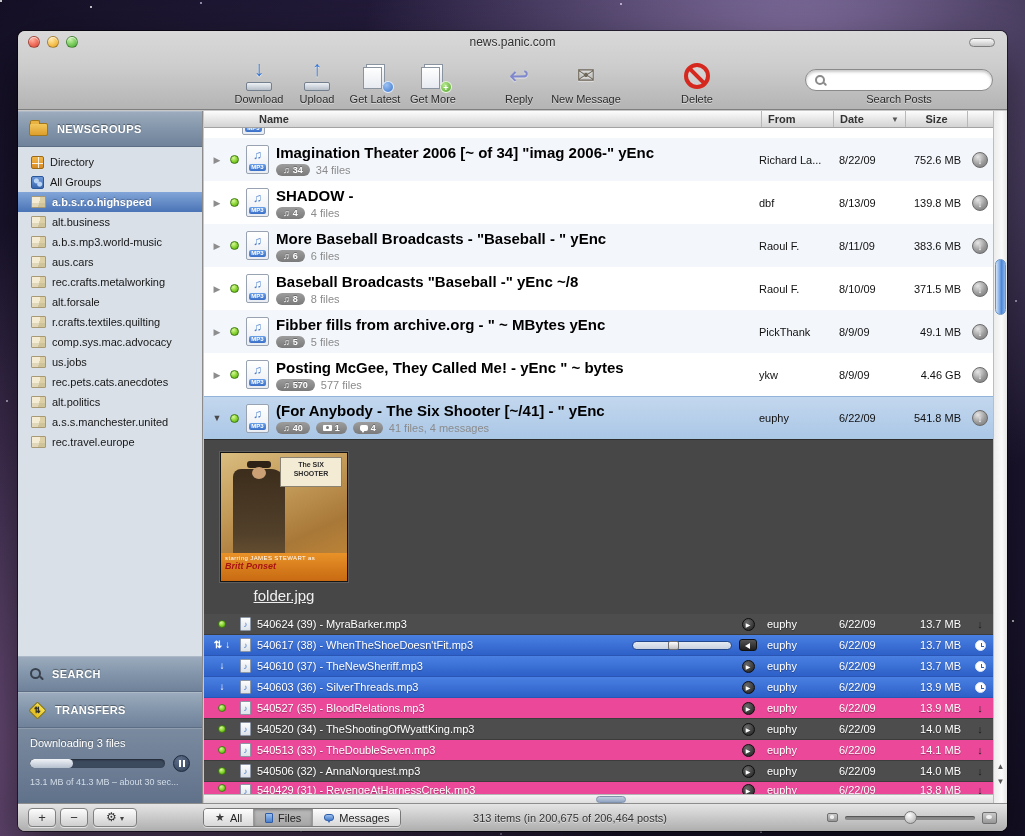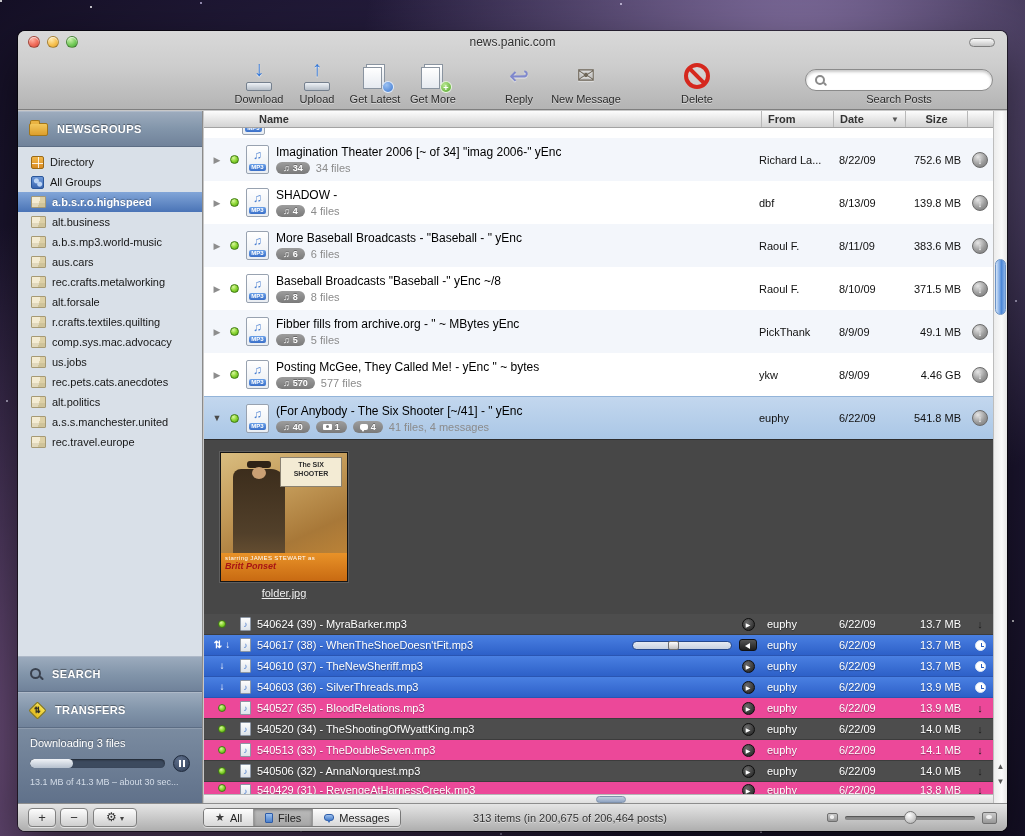--- a/index.html
+++ b/index.html
@@ -151,21 +151,21 @@
   .gdot { width:9px; height:9px; border-radius:50%; flex:none;
     background:radial-gradient(circle at 35% 28%, #d9f79e, #8cd633 50%, #4d9d14);
     border:1px solid #3f7c10; }
   .mp3icon { position:relative; width:23px; height:29px; flex:none; border-radius:2px;
     background:linear-gradient(#ffffff,#e9edf2); border:1px solid #98a2b0; text-align:center; }
   .mp3icon .note { color:#4a7fd0; font-size:12px; line-height:18px; }
   .mp3icon::after { content:attr(data-label); position:absolute; left:2px; right:2px; bottom:2px;
     border-radius:2px; background:linear-gradient(#6aa0e8,#3a6fc8); color:#fff;
     font-size:6px; font-weight:bold; padding:1px 0; line-height:5px; }
   .ptext { min-width:0; }
-  .ptitle { font-size:12px; font-weight:normal; color:#000; white-space:nowrap; overflow:hidden; }
+  .ptitle { font-size:15px; font-weight:bold; color:#000; white-space:nowrap; overflow:hidden; }
   .psub { display:flex; align-items:center; gap:6px; margin-top:3px; }
   .pill { display:inline-flex; align-items:center; gap:3px; padding:1px 7px; border-radius:9px;
     background:linear-gradient(#9d9d9d,#7a7a7a); color:#fff; font-size:9px; font-weight:bold;
     text-shadow:0 -1px 0 rgba(0,0,0,.3); }
   .pillnote { font-size:9px; }
   .cam-ico { width:9px; height:6px; background:#fff; border-radius:1px; position:relative; display:inline-block; }
   .cam-ico::after { content:""; position:absolute; left:3px; top:1px; width:3px; height:3px;
     border-radius:50%; background:#7a7a7a; }
   .msg-ico { width:8px; height:6px; background:#fff; border-radius:2px; position:relative; display:inline-block; }
   .msg-ico::after { content:""; position:absolute; left:1px; bottom:-2px;
@@ -193,21 +193,21 @@
   .poster-fig { position:absolute; left:12px; top:16px; width:52px; height:92px;
     background:linear-gradient(#3c2d1c, #52402a 70%, #6b5233); border-radius:8px 14px 2px 2px; }
   .poster-fig::before { content:""; position:absolute; left:14px; top:-8px; width:24px; height:7px;
     background:#2e2216; border-radius:3px; }
   .poster-fig::after { content:""; position:absolute; left:19px; top:-2px; width:14px; height:12px;
     background:#caa074; border-radius:50%; }
   .poster-bottom { position:absolute; left:0; right:0; bottom:0; height:28px; padding:2px 4px;
     background:linear-gradient(#e89228,#c86a12); text-align:left; }
   .poster-star { display:block; color:#fff; font-size:6px; letter-spacing:.4px; }
   .poster-credit { display:block; color:#a81414; font-size:9px; font-weight:bold; font-style:italic; }
-  .attach-caption { margin-top:5px; color:#efefef; font-size:11px;text-decoration:underline; }
+  .attach-caption { margin-top:5px; color:#efefef; font-size:15px;text-decoration:underline; }
 
   
   .frow { display:flex; align-items:center; height:21px; font-size:11px; color:#fff; cursor:default;
     background:#4d4d4d; border-bottom:1px solid #3c3c3c; }
   .frow.alt { background:#ec4899; }
   .frow.sel { background:linear-gradient(#4a80e2,#2d60c8); border-bottom:1px solid #2a55b2; }
   .frow.partial { height:12px; overflow:hidden; align-items:flex-start; padding-top:2px; border-bottom:none; }
   .fstate { width:36px; flex:none; display:flex; justify-content:center; align-items:center; gap:3px; }
   .fstate .gdot { width:8px; height:8px; }
   .warr { color:#fff; font-size:10px; font-weight:bold; line-height:10px; }

